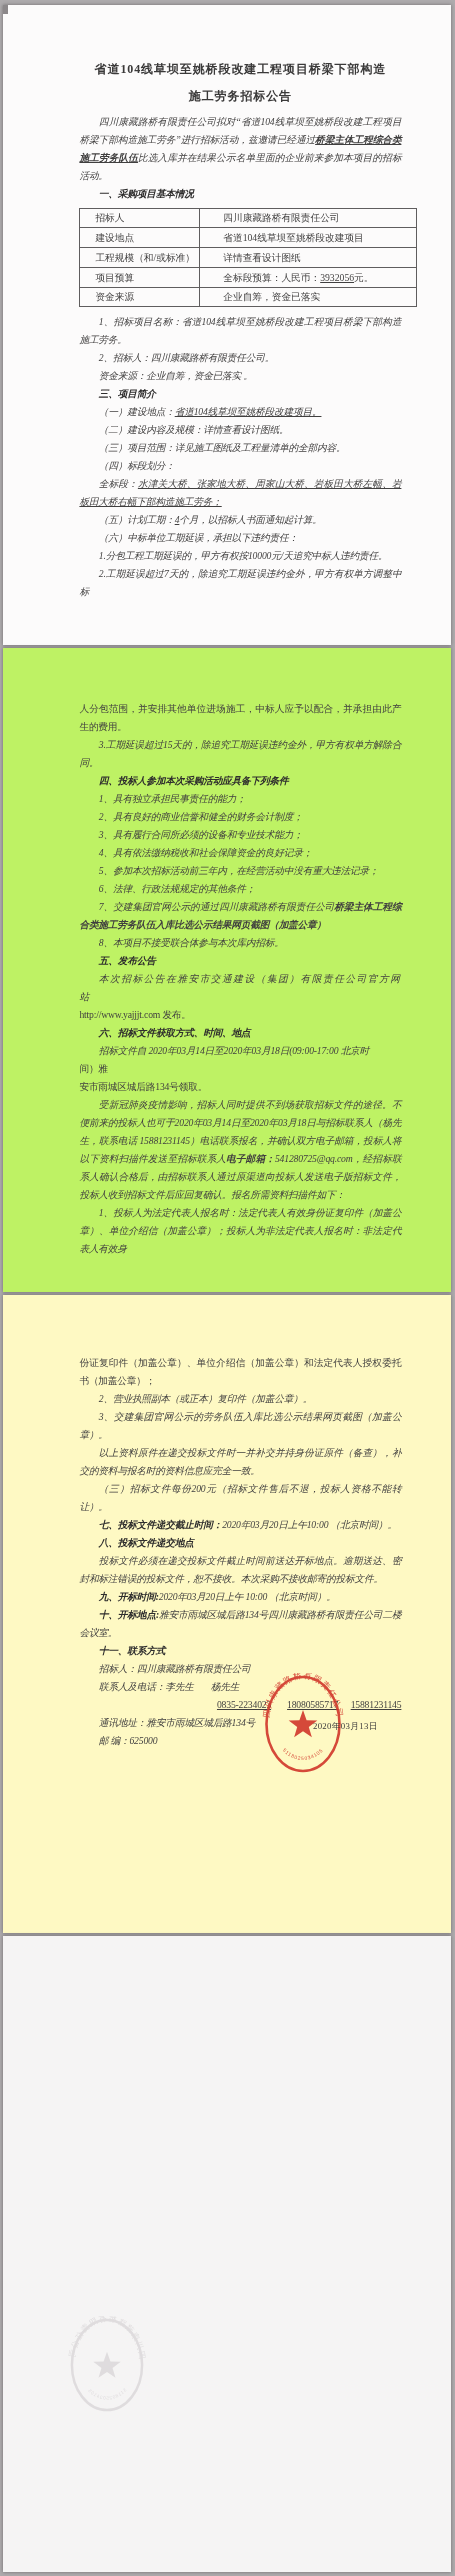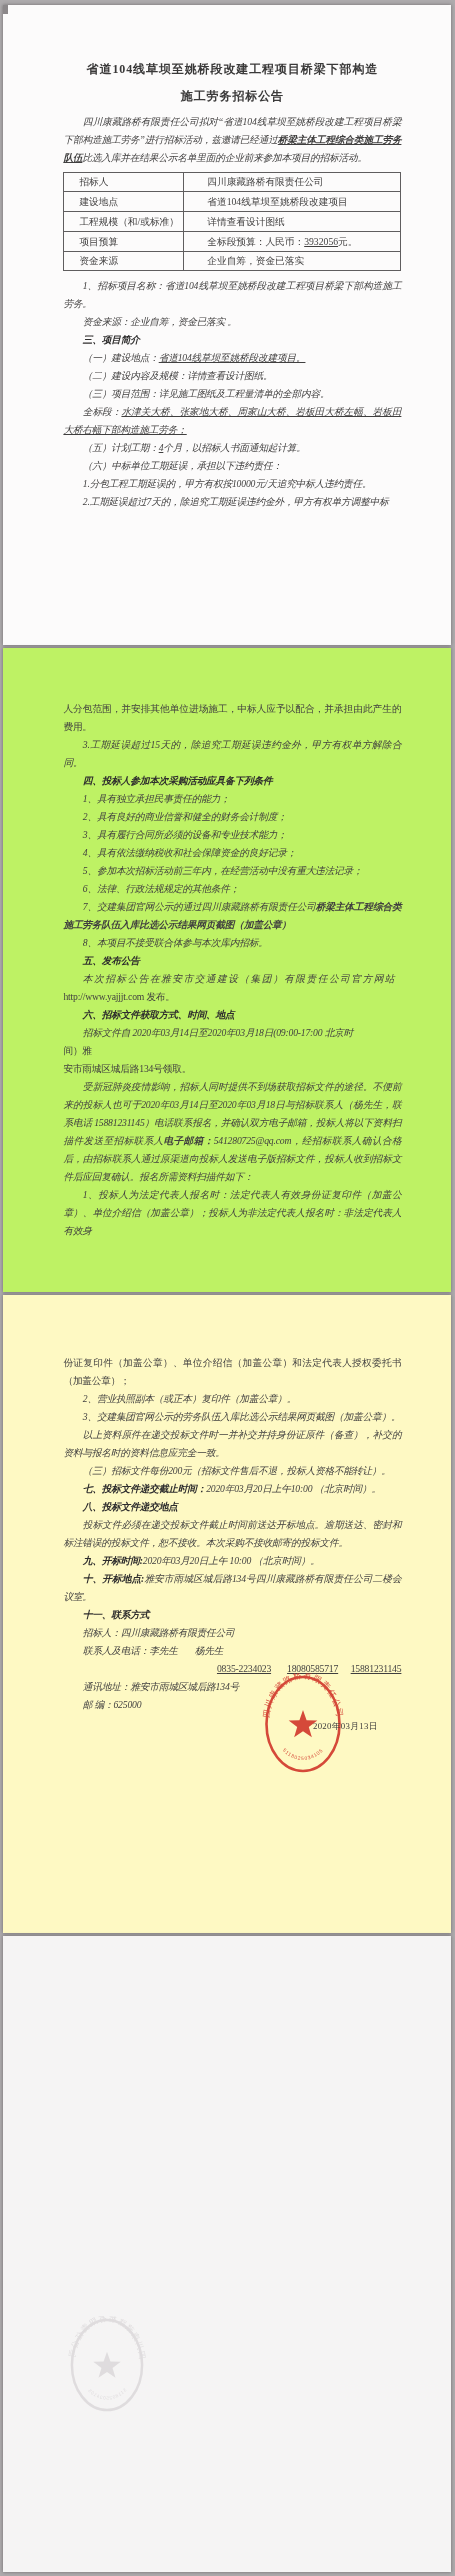--- a/index.html
+++ b/index.html
@@ -11,21 +11,21 @@
   .page{
     position:absolute;left:3.4px;width:448px;
     background:#fcfbfb;
     box-shadow:0 0 3.4px rgba(45,42,44,.5);
     color:#3c3b3b;overflow:hidden;
   }
   .page-1{top:4.6px;height:640px;}
   .page-2{top:648px;height:644px;background:#bef264;}
   .page-3{top:1295px;height:638px;background:#fef9c3;}
   .page-4{top:1936px;height:636px;background:#f5f4f4;}
-  .content{padding:0 50px 0 60px;}
+  .content{padding:0 50px 0 76px;}
   .page-1 .content{padding-top:51px;}
   .page-2 .content{padding-top:52px;}
   .page-3 .content{padding-top:59px;}
   .doc-title{
     font-size:12px;line-height:27px;text-align:center;
     font-weight:bold;letter-spacing:0.9px;color:#3a3939;
   }
   .para{
     margin:0;font-size:9.7px;line-height:18px;
     text-align:justify;letter-spacing:-0.2px;color:#403f3f;
@@ -76,20 +76,21 @@
 </style>
 </head>
 <body>
 
 <div class="page page-1">
   <div class="scan-artifact"></div>
   <div class="content">
     <div class="doc-title">省道104线草坝至姚桥段改建工程项目桥梁下部构造</div>
     <div class="doc-title">施工劳务招标公告</div>
     <p class="para indent mt6"><span>四川康藏路桥有限责任公司拟对“省道104线草坝至姚桥段改建工程项目桥梁下部构造施工劳务”进行招标活动，兹邀请已经通过</span><span class="bu">桥梁主体工程综合类施工劳务队伍</span><span>比选入库并在结果公示名单里面的企业前来参加本项目的招标活动。</span></p>
+    <p class="para indent h">一、采购项目基本情况</p>
 
     <table class="info-table">
       <tbody>
           <tr>
         <td class="lbl">招标人</td>
         <td class="val">四川康藏路桥有限责任公司</td>
       </tr>
       <tr>
         <td class="lbl">建设地点</td>
         <td class="val">省道104线草坝至姚桥段改建项目</td>
@@ -103,25 +104,27 @@
         <td class="val"><span>全标段预算：人民币：</span><span class="u">3932056</span><span>元。</span></td>
       </tr>
       <tr>
         <td class="lbl">资金来源</td>
         <td class="val">企业自筹，资金已落实</td>
       </tr>
     </tbody>
       </table>
 
     <p class="para indent">1、招标项目名称：省道104线草坝至姚桥段改建工程项目桥梁下部构造施工劳务。</p>
+    <p class="para indent">2、招标人：四川康藏路桥有限责任公司。</p>
     <p class="para indent">资金来源：企业自筹，资金已落实 。</p>
     <p class="para indent h">三、项目简介</p>
     <p class="para indent"><span>（一）建设地点：</span><span class="u">省道104线草坝至姚桥段改建项目。</span></p>
     <p class="para indent">（二）建设内容及规模：详情查看设计图纸。</p>
     <p class="para indent">（三）项目范围：详见施工图纸及工程量清单的全部内容。</p>
+    <p class="para indent">（四）标段划分：</p>
     <p class="para indent"><span>全标段：</span><span class="u">水津关大桥、张家地大桥、周家山大桥、岩板田大桥左幅、岩板田大桥右幅下部构造施工劳务；</span></p>
     <p class="para indent"><span>（五）计划工期：</span><span class="u">4</span><span>个月，以招标人书面通知起计算。</span></p>
     <p class="para indent">（六）中标单位工期延误，承担以下违约责任：</p>
     <p class="para indent">1.分包工程工期延误的，甲方有权按10000元/天追究中标人违约责任。</p>
     <p class="para indent">2.工期延误超过7天的，除追究工期延误违约金外，甲方有权单方调整中标</p>
   </div>
 </div>
 
 <div class="page page-2">
   <div class="content">

